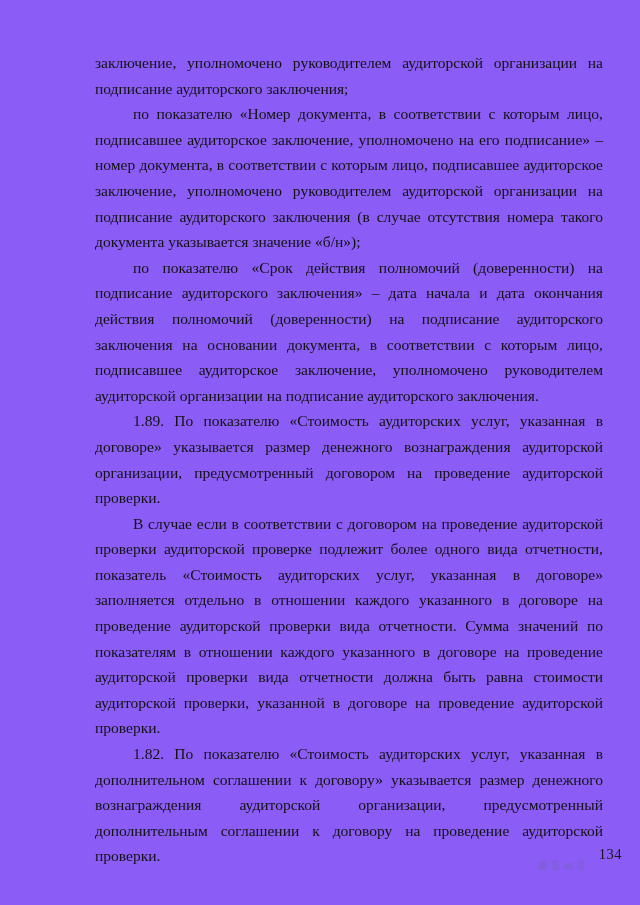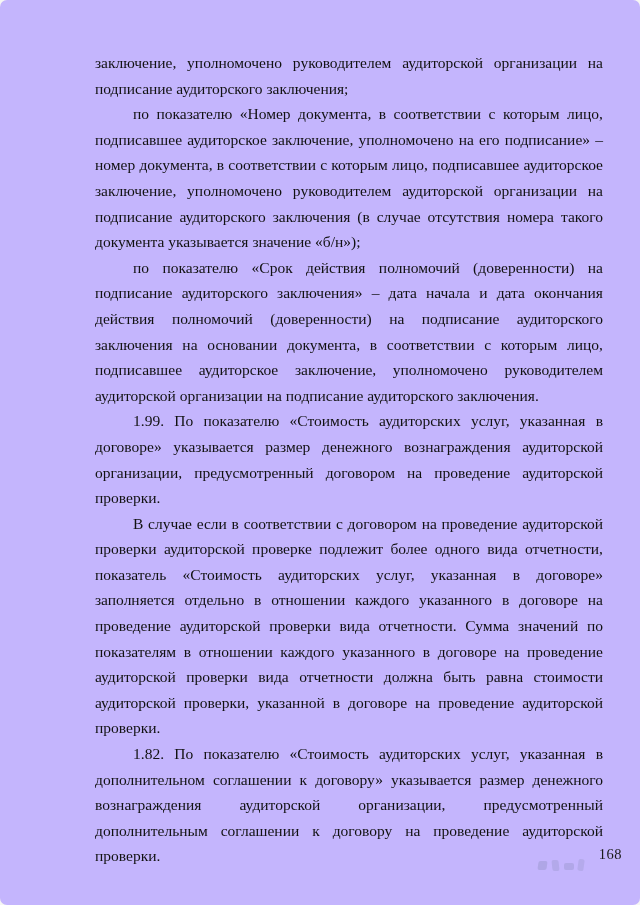--- a/index.html
+++ b/index.html
@@ -10,22 +10,21 @@
     width: 640px;
     height: 905px;
     background: #f6f6f4;
     position: relative;
     overflow: hidden;
     font-family: "Liberation Serif", serif;
   }
   .page {
     position: absolute;
     inset: 0;
-    background: #c4b5fd;
-    border-radius: 7px;
+    background: #8b5cf6;
   }
   .text-block {
     position: absolute;
     left: 95px;
     top: 50px;
     width: 508px;
     font-size: 15.5px;
     line-height: 25.6px;
     color: #121212;
     text-align: justify;
@@ -67,27 +66,27 @@
 </style>
 </head>
 <body>
 
 <div class="page">
 
   <div class="text-block">
     <p class="para no-indent">заключение, уполномочено руководителем аудиторской организации на подписание аудиторского заключения;</p>
     <p class="para">по показателю «Номер документа, в соответствии с которым лицо, подписавшее аудиторское заключение, уполномочено на его подписание» – номер документа, в соответствии с которым лицо, подписавшее аудиторское заключение, уполномочено руководителем аудиторской организации на подписание аудиторского заключения (в случае отсутствия номера такого документа указывается значение «б/н»);</p>
     <p class="para">по показателю «Срок действия полномочий (доверенности) на подписание аудиторского заключения» – дата начала и дата окончания действия полномочий (доверенности) на подписание аудиторского заключения на основании документа, в соответствии с которым лицо, подписавшее аудиторское заключение, уполномочено руководителем аудиторской организации на подписание аудиторского заключения.</p>
-    <p class="para">1.99. По показателю «Стоимость аудиторских услуг, указанная в договоре» указывается размер денежного вознаграждения аудиторской организации, предусмотренный договором на проведение аудиторской проверки.</p>
+    <p class="para">1.89. По показателю «Стоимость аудиторских услуг, указанная в договоре» указывается размер денежного вознаграждения аудиторской организации, предусмотренный договором на проведение аудиторской проверки.</p>
     <p class="para">В случае если в соответствии с договором на проведение аудиторской проверки аудиторской проверке подлежит более одного вида отчетности, показатель «Стоимость аудиторских услуг, указанная в договоре» заполняется отдельно в отношении каждого указанного в договоре на проведение аудиторской проверки вида отчетности. Сумма значений по показателям в отношении каждого указанного в договоре на проведение аудиторской проверки вида отчетности должна быть равна стоимости аудиторской проверки, указанной в договоре на проведение аудиторской проверки.</p>
     <p class="para">1.82. По показателю «Стоимость аудиторских услуг, указанная в дополнительном соглашении к договору» указывается размер денежного вознаграждения аудиторской организации, предусмотренный дополнительным соглашении к договору на проведение аудиторской проверки.</p>
   </div>
 
   <div class="stamp-marks">
     <span class="smudge s1"></span>
     <span class="smudge s2"></span>
     <span class="smudge s3"></span>
     <span class="smudge s4"></span>
   </div>
 
-  <div class="page-number">168</div>
+  <div class="page-number">134</div>
 
 </div>
 
 </body></html>

